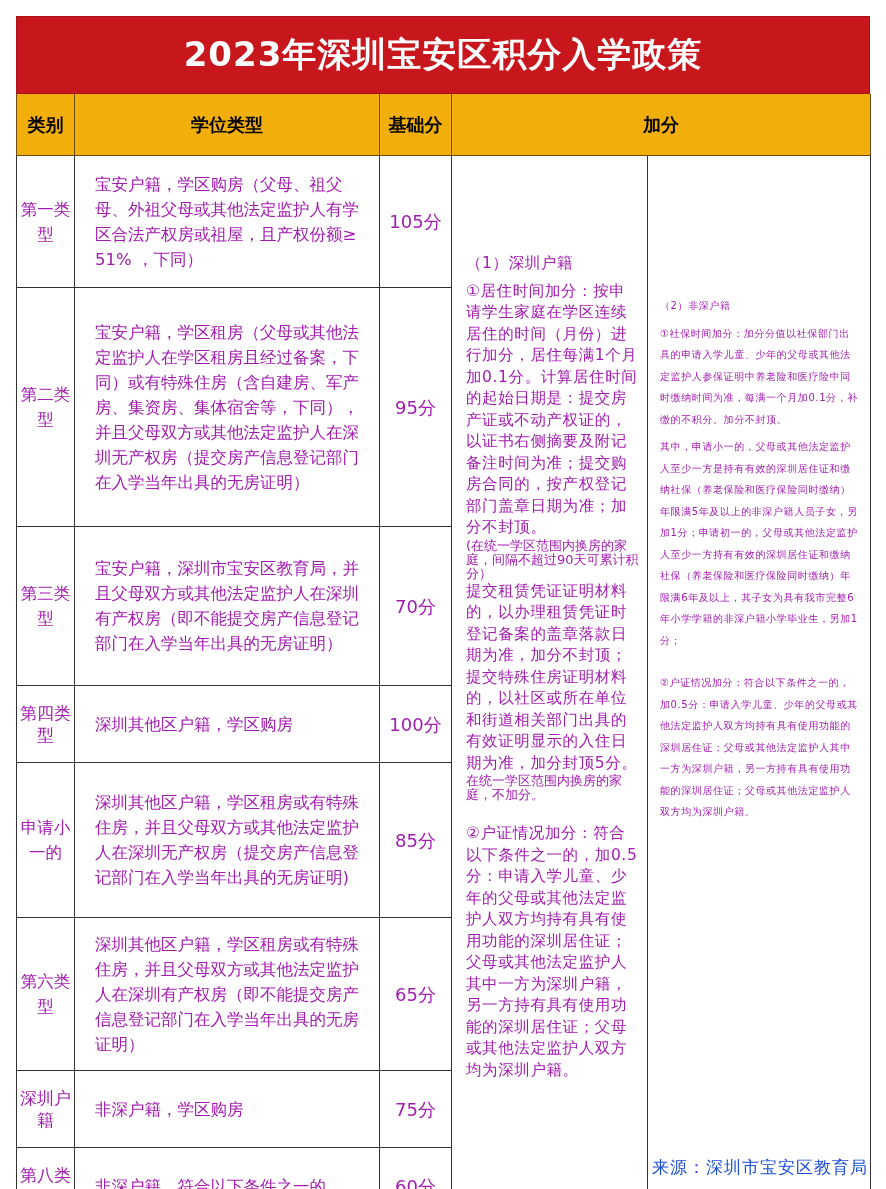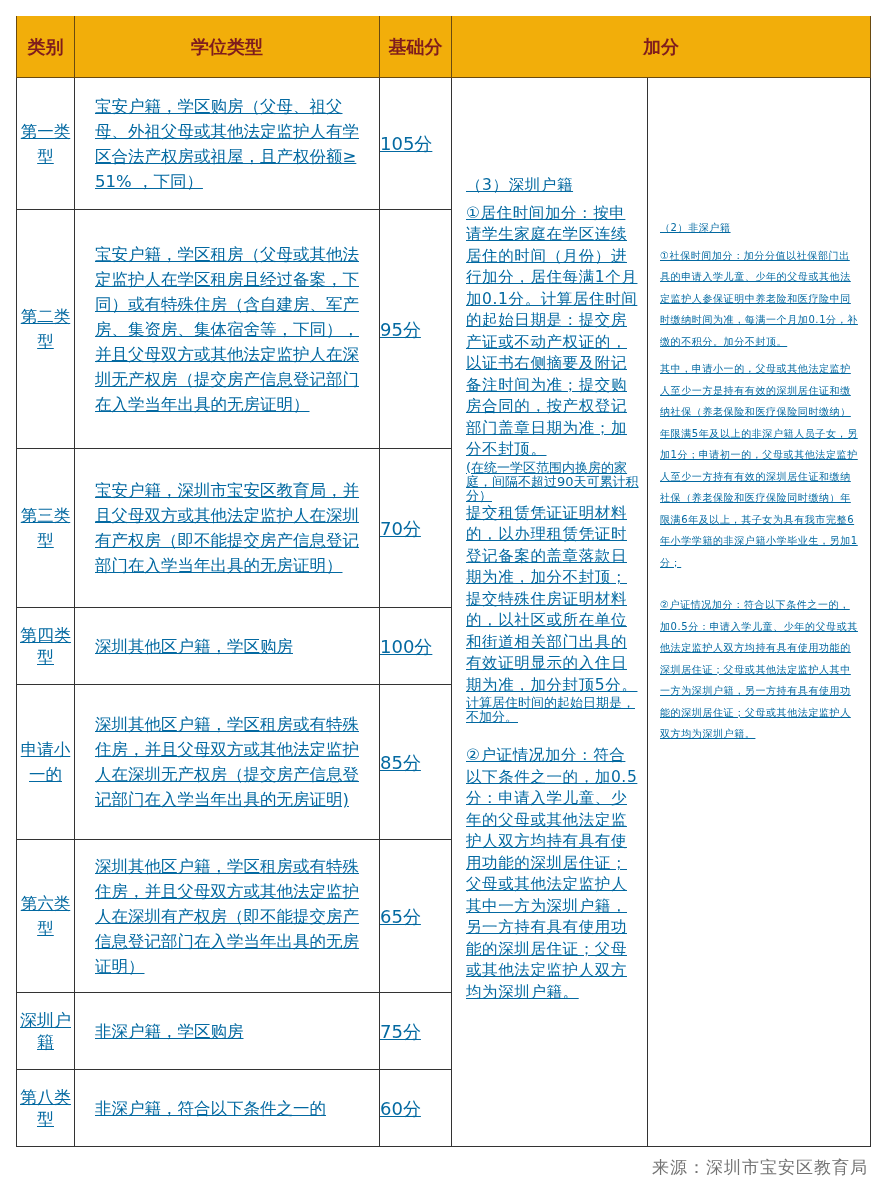--- a/index.html
+++ b/index.html
@@ -3,42 +3,43 @@
 <meta charset="utf-8">
 <style>
   html, body { margin: 0; padding: 0; background: #ffffff; }
   body { width: 886px; height: 1189px; position: relative; overflow: hidden;
          font-family: "DejaVu Sans", "Liberation Sans", sans-serif; color: #222; }
   .sheet { position: absolute; left: 16px; top: 16px; width: 854px; }
   .title { height: 78px; background: #c8161d; color: #fff; display: flex;
            align-items: center; justify-content: center; font-size: 34px; font-weight: bold;
            letter-spacing: 1px; border: 1px solid #a81218; box-sizing: border-box; }
   table { border-collapse: collapse; width: 854px; table-layout: fixed; }
-  th { background: #f2ae0a; color: #7f1d1d; font-size: 18px; font-weight: bold; height: 61px;
+  th { background: #f2ae0a; color: #000000; font-size: 18px; font-weight: bold; height: 61px;
        border: 1px solid #6a4a10; border-top: none; padding: 0; }
   td { border: 1.5px solid #333; font-size: 16.5px; line-height: 25px; vertical-align: middle;
-       padding: 0; color: #0369a1; text-decoration: underline; }
+       padding: 0; color: #a21caf; }
   .cat { text-align: center; padding: 16px 2px; }
   .cat.tight { line-height: 22px; font-size: 17px; margin-left: 17px; }
   .type { padding: 0 10px 0 20px; }
-  .score { text-align: left; font-size: 18px; }
+  .score { text-align: center; font-size: 18px; }
   .bonus { vertical-align: top; padding: 97px 8px 0 14px; font-size: 15.5px; line-height: 21.5px;
            letter-spacing: 0.6px; }
   .bonus2 { vertical-align: top; padding: 139px 10px 0 12px; font-size: 10px; line-height: 21.5px;
             letter-spacing: 0.6px; }
   .bonus p, .bonus2 p { margin: 0; }
   .sub { font-size: 13px; line-height: 14px; letter-spacing: 0; }
   .gap { height: 21px; }
   .gap-s { height: 6px; }
-  .source { position: absolute; right: 18px; top: 1156px; font-size: 17px; color: #737373; letter-spacing: 1px; }
+  .source { position: absolute; right: 18px; top: 1156px; font-size: 17px; color: #1d4ed8; letter-spacing: 1px; }
 </style>
 </head>
 <body>
 
 <div class="sheet">
+  <div class="title">2023年深圳宝安区积分入学政策</div>
   <table>
     <colgroup>
       <col style="width:58px">
       <col style="width:305px">
       <col style="width:72px">
       <col style="width:196px">
       <col style="width:223px">
     </colgroup>
     <thead>
       <tr>
@@ -47,26 +48,26 @@
         <th>基础分</th>
         <th colspan="2">加分</th>
       </tr>
     </thead>
     <tbody>
       <tr style="height:132px">
         <td class="cat">第一类型</td>
         <td class="type">宝安户籍，学区购房（父母、祖父母、外祖父母或其他法定监护人有学区合法产权房或祖屋，且产权份额≥ 51% ，下同）</td>
         <td class="score">105分</td>
         <td class="bonus" rowspan="8">
-          <p>（3）深圳户籍</p>
+          <p>（1）深圳户籍</p>
           <div class="gap-s"></div>
           <p>①居住时间加分：按申请学生家庭在学区连续居住的时间（月份）进行加分，居住每满1个月加0.1分。计算居住时间的起始日期是：提交房产证或不动产权证的，以证书右侧摘要及附记备注时间为准；提交购房合同的，按产权登记部门盖章日期为准；加分不封顶。</p>
           <p class="sub">(在统一学区范围内换房的家庭，间隔不超过90天可累计积分）</p>
           <p>提交租赁凭证证明材料的，以办理租赁凭证时登记备案的盖章落款日期为准，加分不封顶；提交特殊住房证明材料的，以社区或所在单位和街道相关部门出具的有效证明显示的入住日期为准，加分封顶5分。</p>
-          <p class="sub">计算居住时间的起始日期是，不加分。</p>
+          <p class="sub">在统一学区范围内换房的家庭，不加分。</p>
           <div class="gap"></div>
           <p>②户证情况加分：符合以下条件之一的，加0.5分：申请入学儿童、少年的父母或其他法定监护人双方均持有具有使用功能的深圳居住证；父母或其他法定监护人其中一方为深圳户籍，另一方持有具有使用功能的深圳居住证；父母或其他法定监护人双方均为深圳户籍。</p>
         </td>
         <td class="bonus2" rowspan="8">
           <p>（2）非深户籍</p>
           <div class="gap-s"></div>
           <p>①社保时间加分：加分分值以社保部门出具的申请入学儿童、少年的父母或其他法定监护人参保证明中养老险和医疗险中同时缴纳时间为准，每满一个月加0.1分，补缴的不积分。加分不封顶。</p>
           <div class="gap-s"></div>
           <p>其中，申请小一的，父母或其他法定监护人至少一方是持有有效的深圳居住证和缴纳社保（养老保险和医疗保险同时缴纳）年限满5年及以上的非深户籍人员子女，另加1分；申请初一的，父母或其他法定监护人至少一方持有有效的深圳居住证和缴纳社保（养老保险和医疗保险同时缴纳）年限满6年及以上，其子女为具有我市完整6年小学学籍的非深户籍小学毕业生，另加1分；</p>
           <div class="gap"></div>

